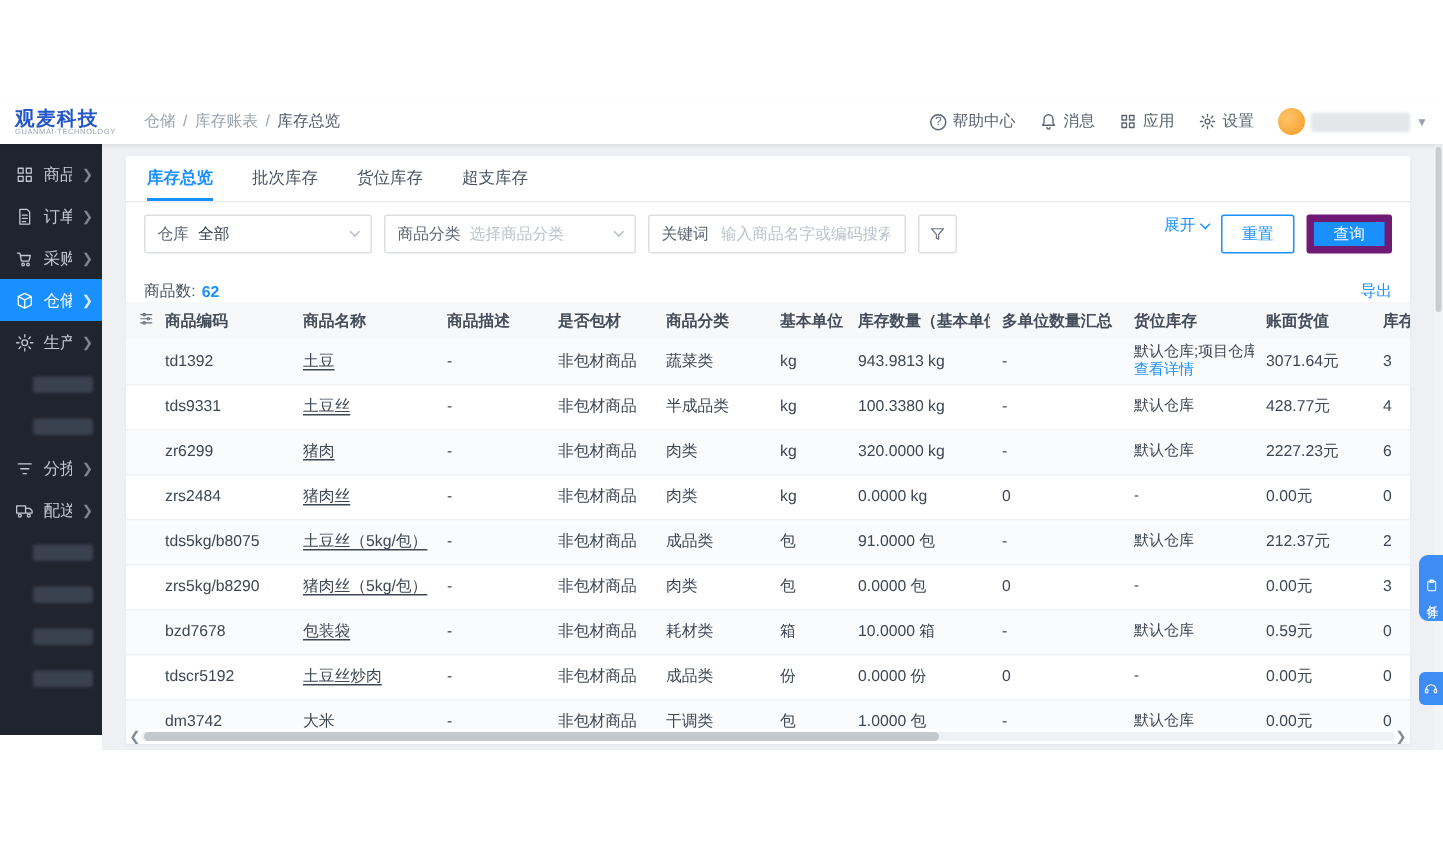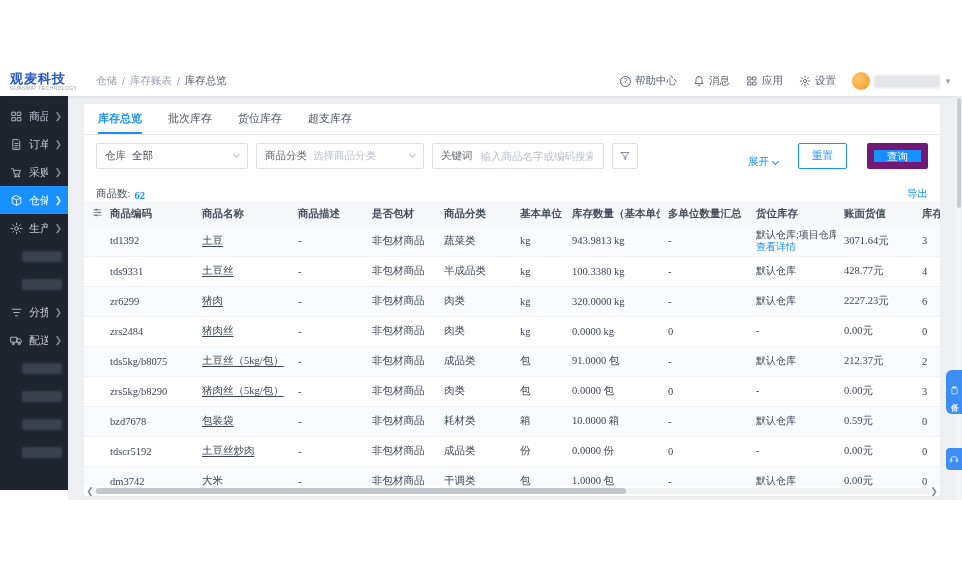--- a/index.html
+++ b/index.html
@@ -22,21 +22,21 @@
   .ic{display:inline-flex;}
   .ic svg{fill:none;stroke:currentColor;stroke-width:1.8;stroke-linecap:round;stroke-linejoin:round;}
   .ic-12{width:12px;height:12px;}
   .ic-12 svg{width:12px;height:12px;}
   .q-icon{width:11px;height:11px;border:1px solid #5a626e;border-radius:50%;font-size:8px;display:inline-flex;align-items:center;justify-content:center;line-height:1;}
   .avatar{width:18px;height:18px;border-radius:50%;background:radial-gradient(circle at 35% 35%,#ffc46b,#f59a23);cursor:pointer;}
   .user-redacted{width:66px;height:13px;background:#e4e6ea;border-radius:2px;filter:blur(1px);}
   .caret-down{font-size:8px;color:#9aa2ac;cursor:pointer;}
 
   
-  .body{display:flex;height:452px;font-family:Liberation Serif, serif;}
+  .body{display:flex;height:452px;}
   .sidebar{width:68px;height:394px;background:#20242e;padding-top:6px;flex:0 0 68px;}
   .sb-item{display:flex;align-items:center;height:28px;padding:0 6px 0 10px;color:#c3c9d4;font-size:11px;cursor:pointer;gap:6px;}
   .sb-item.active{background:#1890ff;color:#fff;}
   .sb-icon{width:13px;height:13px;display:inline-flex;flex:0 0 13px;}
   .sb-icon svg{width:13px;height:13px;fill:none;stroke:currentColor;stroke-width:1.6;stroke-linecap:round;stroke-linejoin:round;}
   .sb-label{flex:1;white-space:nowrap;overflow:hidden;}
   .sb-caret{font-size:9px;color:#7d8493;}
   .sb-item.active .sb-caret{color:#dce9fb;}
   .sb-blur{width:44px;height:11px;background:#3a414f;border-radius:2px;filter:blur(1px);margin-left:12px;}
 
@@ -55,25 +55,25 @@
   .sel-value{color:#39404d;white-space:nowrap;}
   .sel-ph{color:#bcc2cc;white-space:nowrap;}
   .chev{width:5px;height:5px;border-right:1px solid #b6bcc6;border-bottom:1px solid #b6bcc6;transform:rotate(45deg);margin:-2px 0 2px auto;flex:0 0 5px;}
   .sel.w-wh{width:152px;}
   .sel.w-cat{width:168px;}
   .sel.w-kw{width:172px;cursor:text;}
   .kw-input{border:none;outline:none;flex:1;font-size:10.5px;font-family:inherit;color:#39404d;min-width:0;background:transparent;}
   .kw-input::placeholder{color:#bcc2cc;}
   .funnel-btn{width:26px;height:26px;border:1px solid #dcdfe4;border-radius:2px;display:flex;align-items:center;justify-content:center;color:#6b7280;cursor:pointer;background:#fff;}
   .funnel-btn svg{width:12px;height:12px;fill:none;stroke:currentColor;stroke-width:1.6;stroke-linejoin:round;}
-  .filter-actions{margin-left:auto;display:flex;align-items:flex-end;gap:20px;}
+  .filter-actions{margin-left:auto;display:flex;align-items:flex-start;gap:8px;}
   .expand-link{color:#1890ff;font-size:10.5px;display:flex;align-items:center;gap:4px;cursor:pointer;white-space:nowrap;}
   .chev-blue{width:5px;height:5px;border-right:1px solid #1890ff;border-bottom:1px solid #1890ff;transform:rotate(45deg);margin-bottom:2px;}
   .btn-outline{height:26px;padding:0 13px;border:1px solid #1890ff;color:#1890ff;background:#fff;border-radius:2px;font-size:10.5px;font-family:inherit;cursor:pointer;}
-  .btn-primary{height:26px;padding:0 13px;border:7px solid #701a75;color:#fff;background:#1890ff;border-radius:2px;font-size:10.5px;font-family:inherit;cursor:pointer;}
+  .btn-primary{height:26px;padding:0 13px;border:5px solid #701a75;color:#fff;background:#1890ff;border-radius:2px;font-size:10.5px;font-family:inherit;cursor:pointer;}
 
   .summary{display:flex;align-items:flex-end;padding:0 12px;font-size:10.5px;color:#4a5260;flex:0 0 24px;}
   .summary .count{color:#1890ff;margin-left:4px;font-weight:bold;}
   .summary .export{margin-left:auto;color:#1890ff;cursor:pointer;}
 
   .table-wrap{flex:1;overflow:hidden;}
   table.grid{border-collapse:collapse;table-layout:fixed;width:890px;font-size:10.5px;color:#3e4654;}
   table.grid thead th{background:#f7f8fa;height:25px;text-align:left;padding:0 8px;color:#454d5a;font-weight:600;white-space:nowrap;overflow:hidden;}
   table.grid tbody td{height:30px;padding:0 8px;border-bottom:1px solid #f0f2f5;white-space:nowrap;overflow:hidden;}
   table.grid tbody tr:nth-child(odd){background:#fafbfc;}

